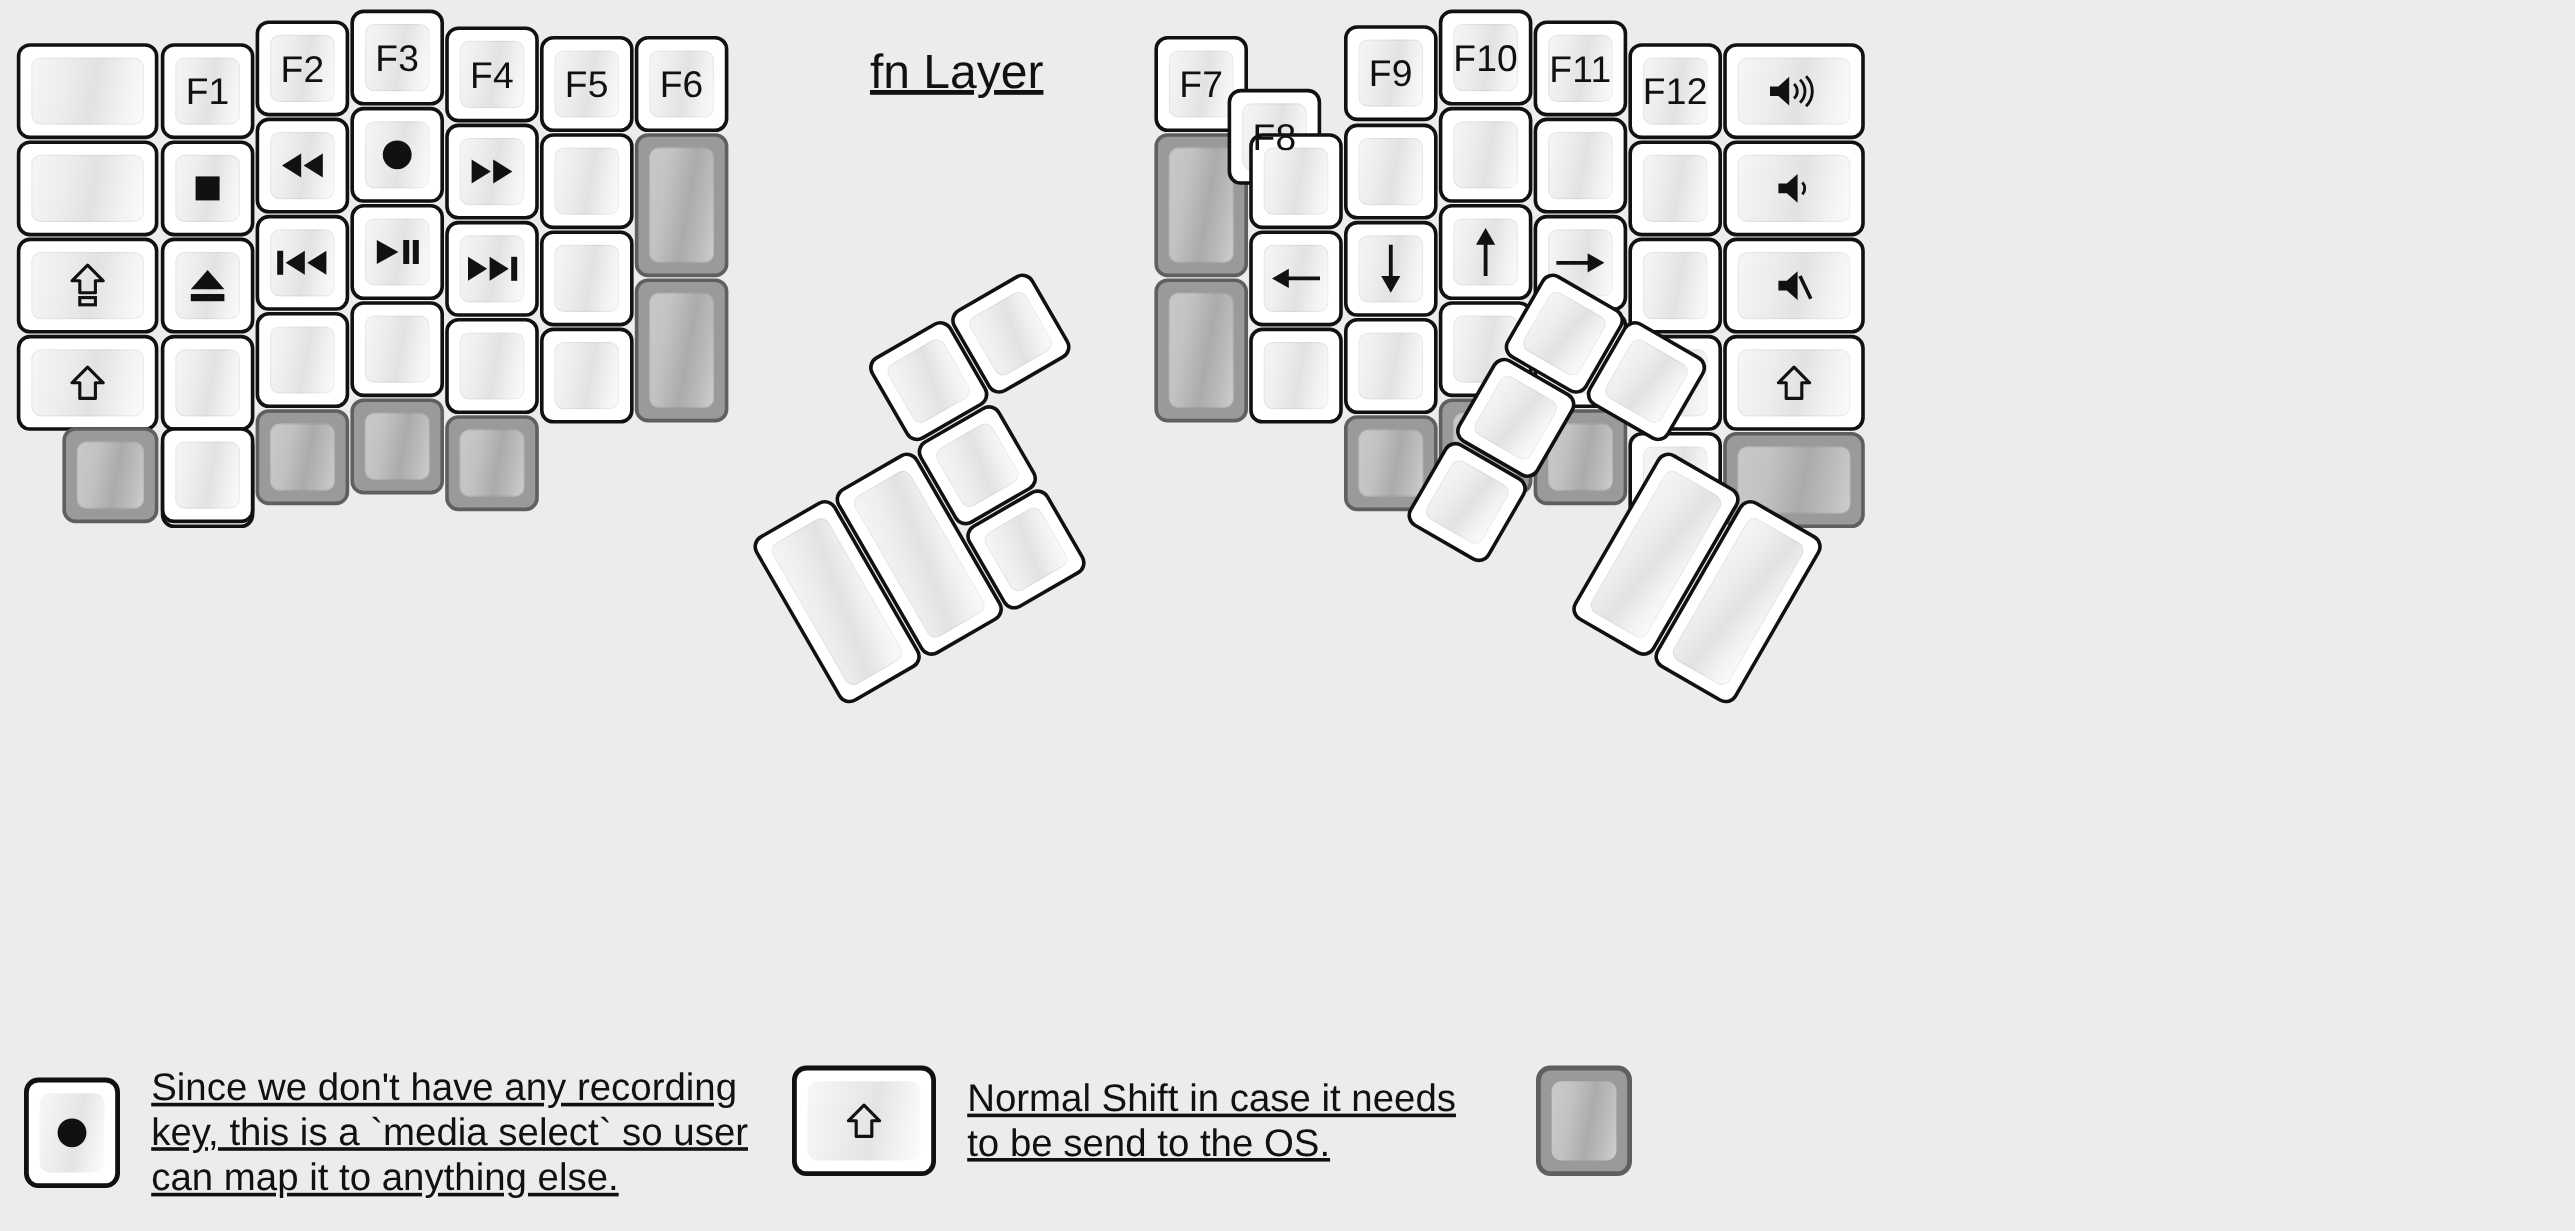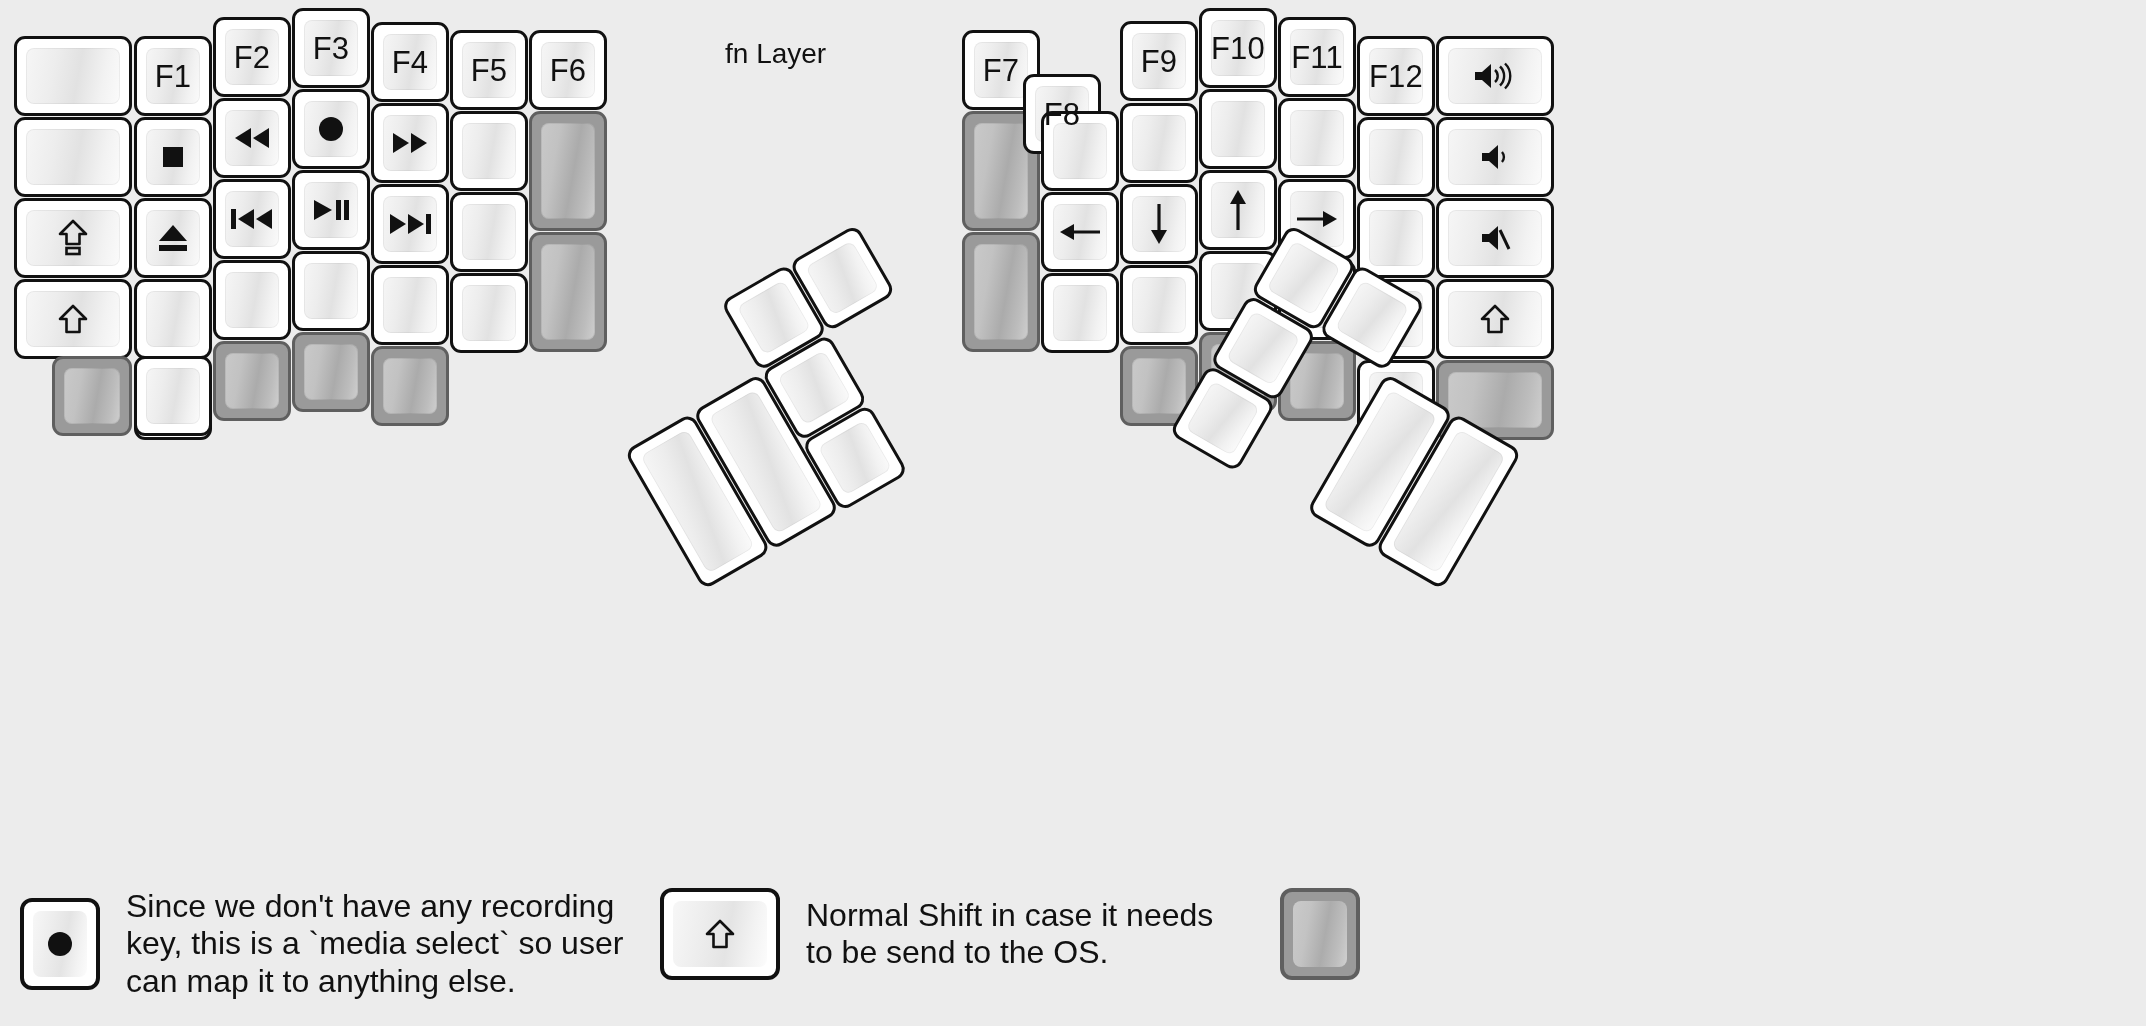--- a/index.html
+++ b/index.html
@@ -50,22 +50,23 @@
   .glyph{position:relative;z-index:2;display:block;}
   .glyph svg{display:block;}
 
   
   .thumb{position:absolute;transform-origin:0 0;}
 
   
   #title{
     position:absolute;
     left:725px;top:38px;
-    font-size:28px;color:#111;
+    font-size:40px;color:#111;
     white-space:nowrap;
+    text-decoration:underline;
   }
 
   
   .legend-item{position:absolute;display:flex;align-items:center;}
   .legend-key{
     position:relative;
     box-sizing:border-box;
     border:4px solid #111;
     border-radius:12px;
     background:#fff;
@@ -80,20 +81,21 @@
   .legend-key.trans{border-color:#5f5f5f;background:#9a9a9a;}
   .legend-key.trans .cap{
     background:linear-gradient(100deg,#cacaca 0%,#c3c3c3 28%,#acacac 58%,#bebebe 82%,#d0d0d0 100%);
   }
   .legend-text{
     margin-left:26px;
     font-size:32px;
     line-height:1.17;
     color:#111;
     white-space:pre-line;
+    text-decoration:underline;
   }
 </style>
 </head>
 <body>
 
 <div id="stage">
 
   <div id="title">fn Layer</div>
 
   <div id="left-half">

